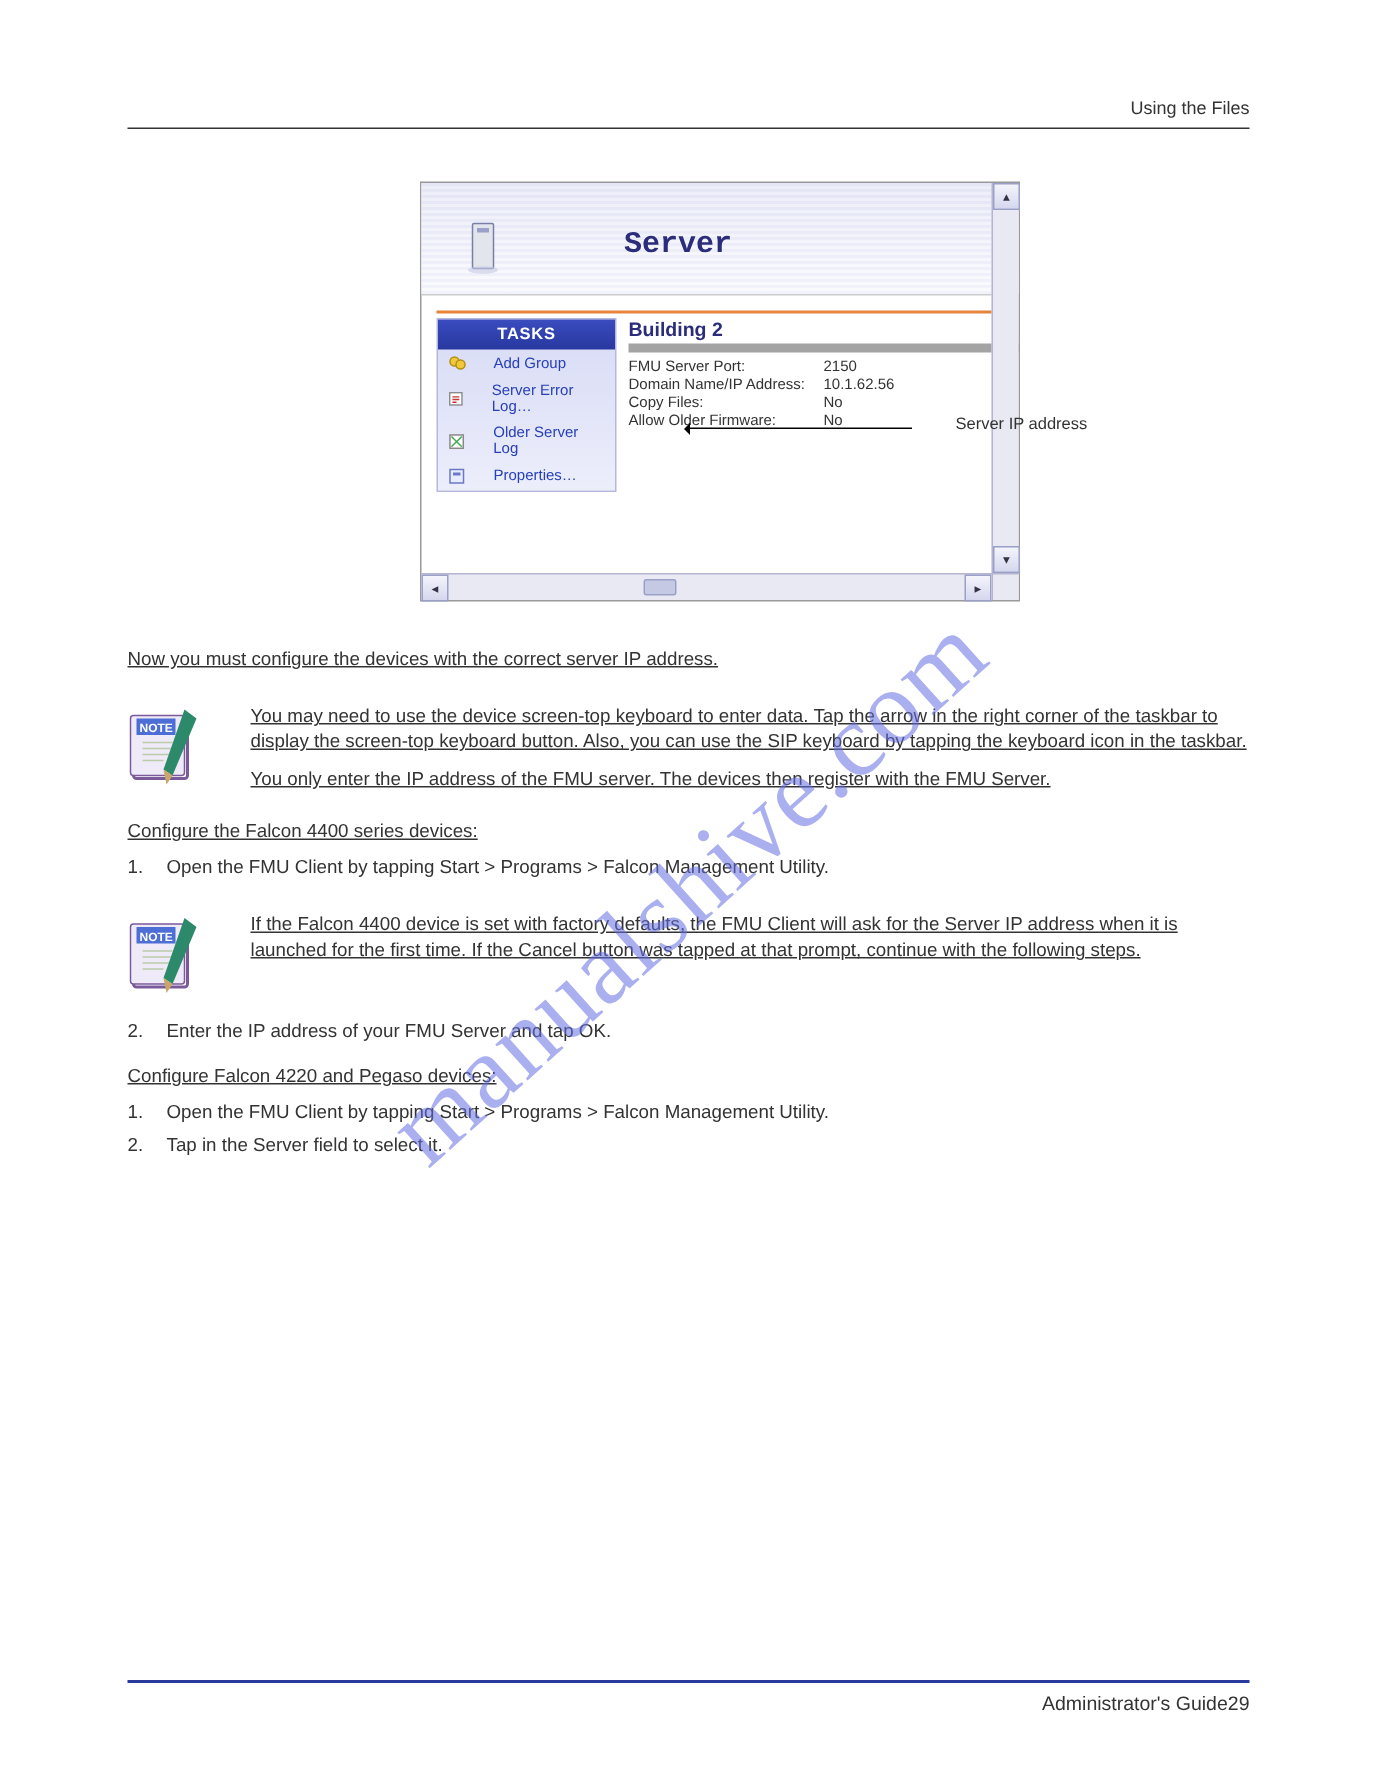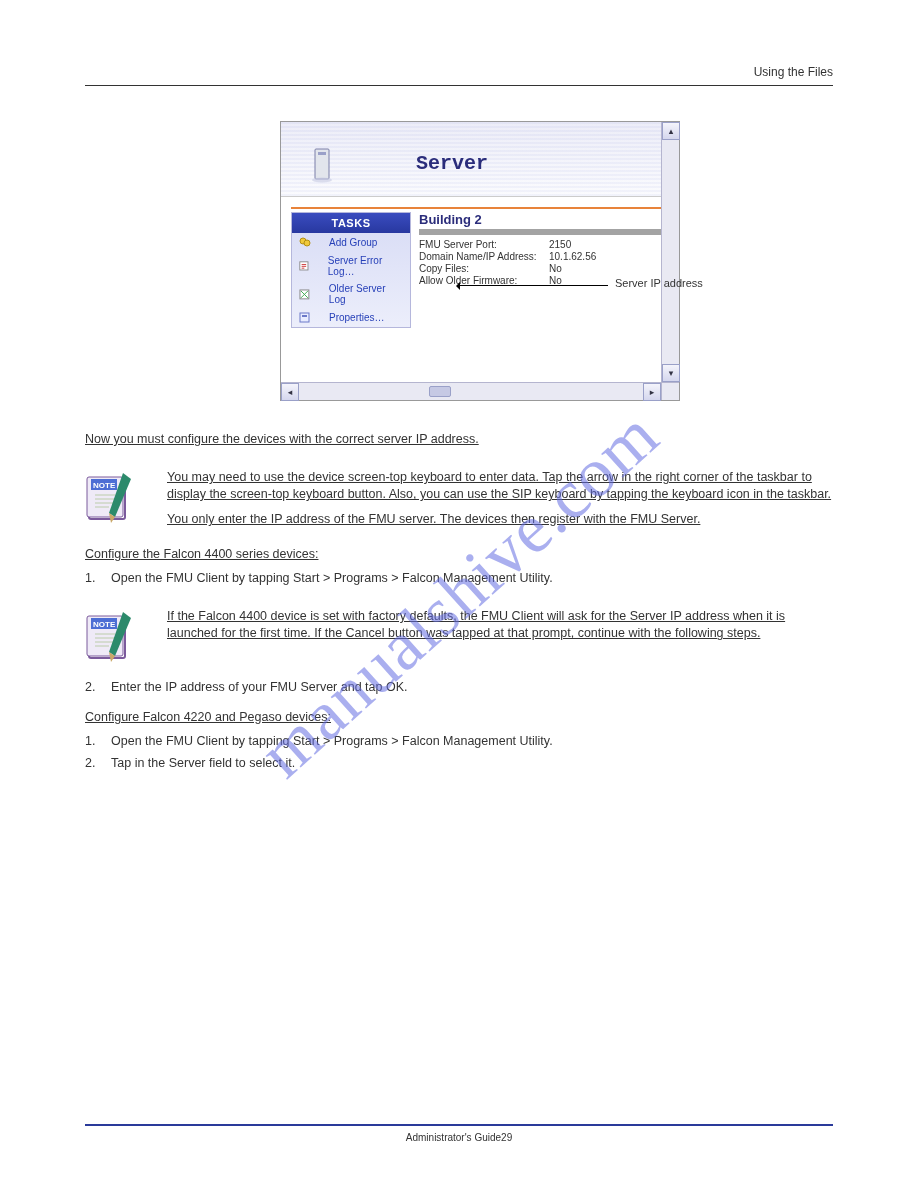--- a/index.html
+++ b/index.html
@@ -42,21 +42,21 @@
 .body-text{ font-size:12.5px; color:#333; margin-top:30px; line-height:1.3; }
 .body-text p{ margin-bottom:8px;text-decoration:underline; }
 .note-row{ display:flex; align-items:flex-start; gap:30px; margin-top:22px; margin-bottom:10px; }
 .note-icon{ width:52px; flex-shrink:0; }
 .note-icon svg{ width:52px; height:56px; }
 .note-text{ font-size:12.5px; color:#333; line-height:1.35; }
 .note-text p{ margin-bottom:8px; }
 
 .footer{ position:absolute; left:85px; right:85px; bottom:45px; }
 .foot-rule{ border-top:2px solid #2a3a9a; margin-bottom:6px; }
-.foot-row{ display:flex; justify-content:center; font-size:10px; color:#333; }
+.foot-row{ display:flex; justify-content:flex-end; font-size:13px; color:#333; }
 
 .watermark{ position:absolute; left:50%; top:50%; transform:translate(-50%,-50%) rotate(-42deg); font-size:70px; color:rgba(100,110,225,.55); font-family: Georgia, 'Times New Roman', serif; white-space:nowrap; z-index:50; pointer-events:none; letter-spacing:1px; }
 </style>
 </head>
 <body>
 
 <div class="watermark">manualshive.com</div>
 
 <div class="page">
   <div class="header-text" style="text-align:right;">Using the Files</div>
@@ -142,21 +142,21 @@
     <div class="scroll-h">
           <div class="left">◂</div>
           <div class="track">
             <div class="grip"></div>
           </div>
           <div class="right">▸</div>
         </div>
     <div class="corner"></div>
   </div>
   <div class="arrow-line"></div>
-  <span style="position:absolute;top:156px;left:530px;font-size:11px;color:#333;white-space:nowrap;">Server IP address</span>
+  <span style="position:absolute;top:156px;left:552px;font-size:11px;color:#333;white-space:nowrap;">Server IP address</span>
   </div>
 
   <div class="body-text">
     <p>Now you must configure the devices with the correct server IP address.</p>
 
     <div class="note-row">
       <div class="note-icon">
         <svg viewBox="0 0 52 56">
             <rect x="4" y="10" width="36" height="40" rx="2" fill="#fff" stroke="#7b5a9c" stroke-width="2"></rect>
             <rect x="2" y="8" width="36" height="40" rx="2" fill="#efeaf7" stroke="#7b5a9c"></rect>

